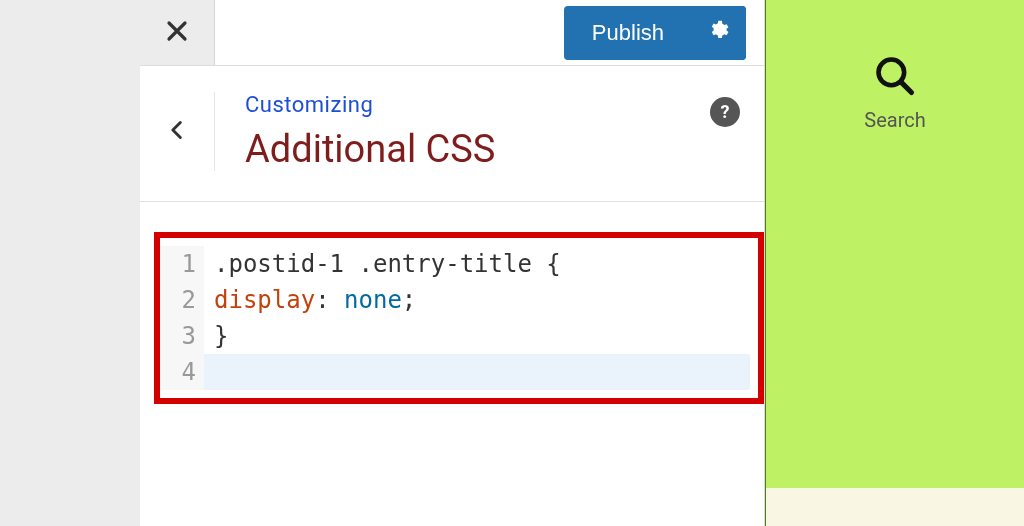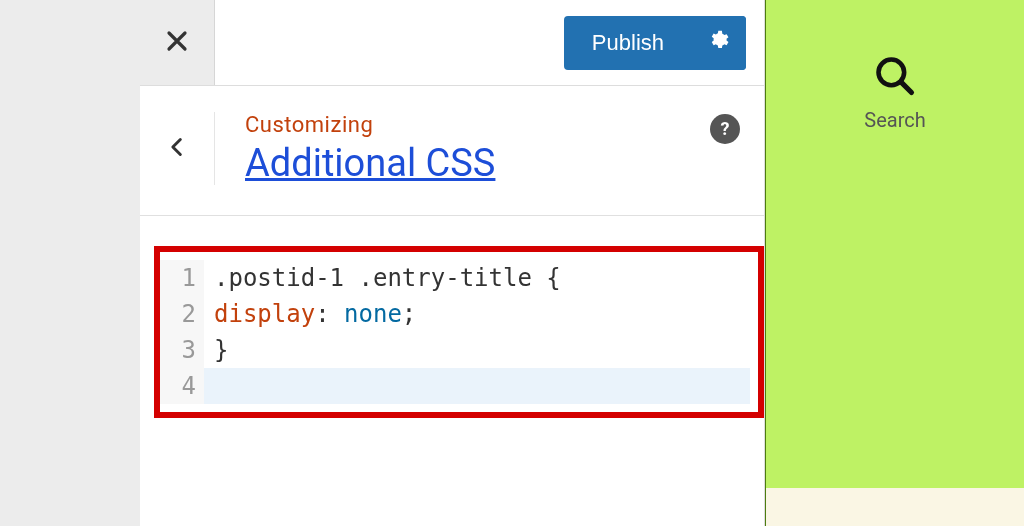--- a/index.html
+++ b/index.html
@@ -26,21 +26,21 @@
       height: 100%;
       background: #fff;
       display: flex;
       flex-direction: column;
       border-right: 1px solid #ddd;
       flex-shrink: 0;
     }
 
     
     .top-bar {
-      height: 86px;
+      height: 66px;
       border-bottom: 1px solid #ddd;
       display: flex;
       align-items: center;
       background: #c4b5fd;
     }
     .top-bar .close-cell {
       width: 75px;
       height: 100%;
       display: flex;
       align-items: center;
@@ -107,29 +107,28 @@
       padding: 10px 0;
     }
     .section-header .back-cell svg { width: 20px; height: 28px; }
     .section-header .titles {
       flex: 1;
       padding-left: 30px;
       color: #555;
     }
     .section-header .titles .eyebrow {
       font-size: 22px;
-      color: #c2410c;
+      color: #1d4ed8;
       letter-spacing: 0.5px;
-      margin-bottom: 4px;
+      margin-bottom: 10px;
     }
     .section-header .titles .title {
       font-size: 38px;
-      color: #1d4ed8;
+      color: #7f1d1d;
       font-weight: 400;
-      text-decoration: underline;
     }
     .section-header .help {
       width: 30px; height: 30px;
       border-radius: 50%;
       background: #555;
       color: #fff;
       display: flex;
       align-items: center;
       justify-content: center;
       font-weight: 700;

